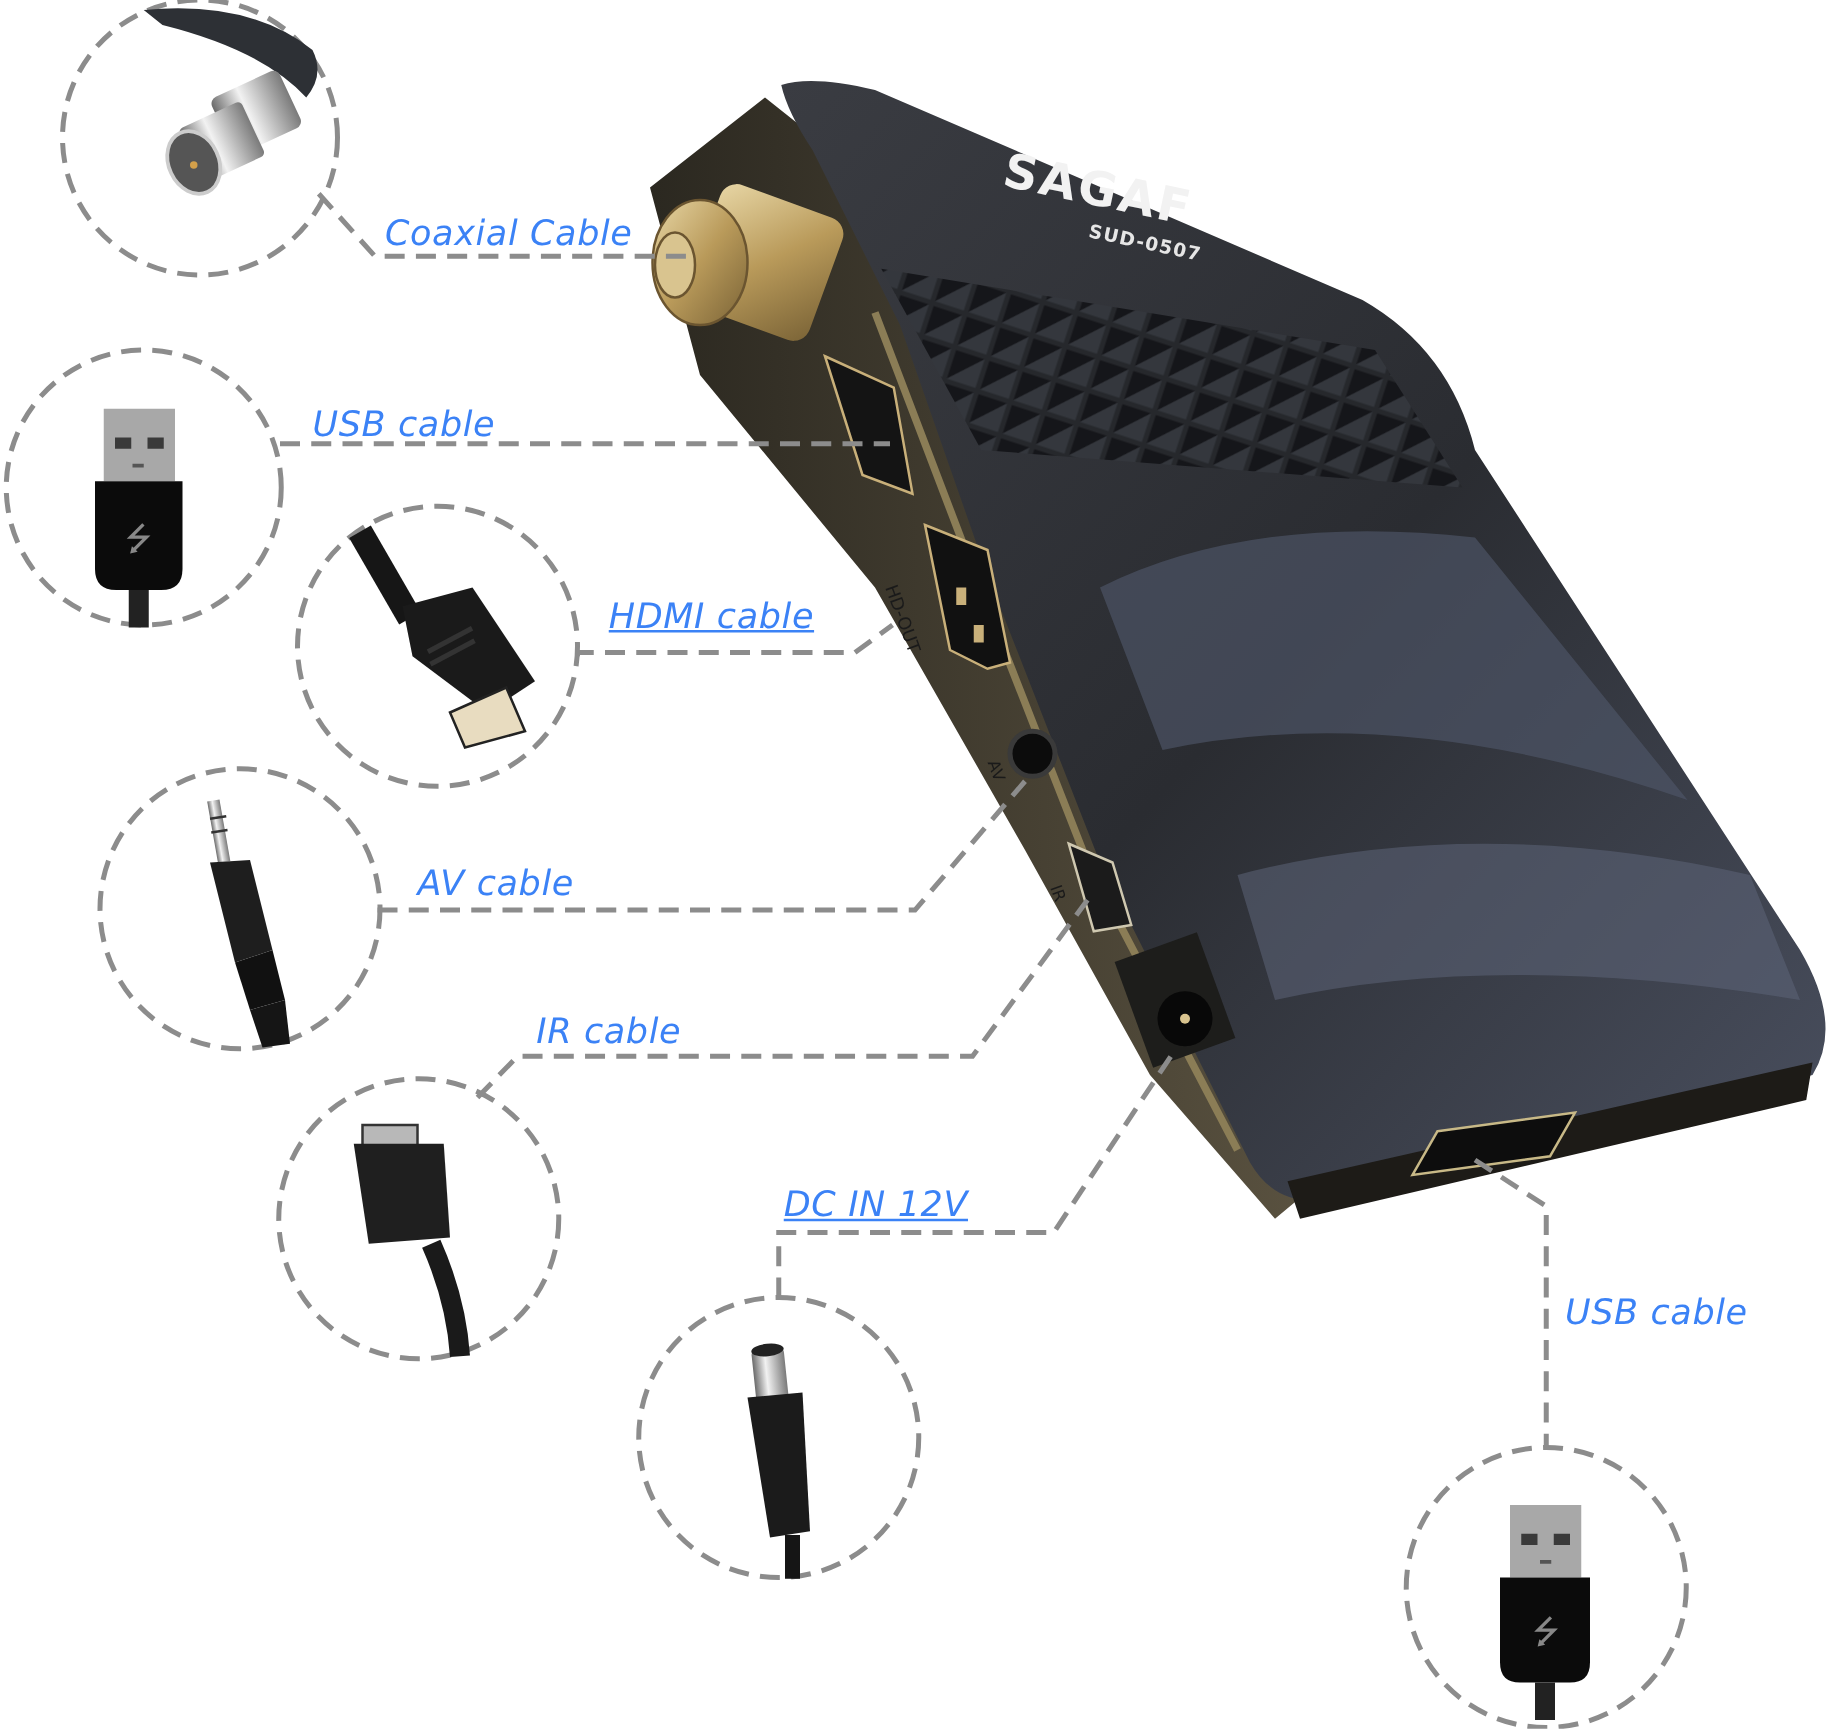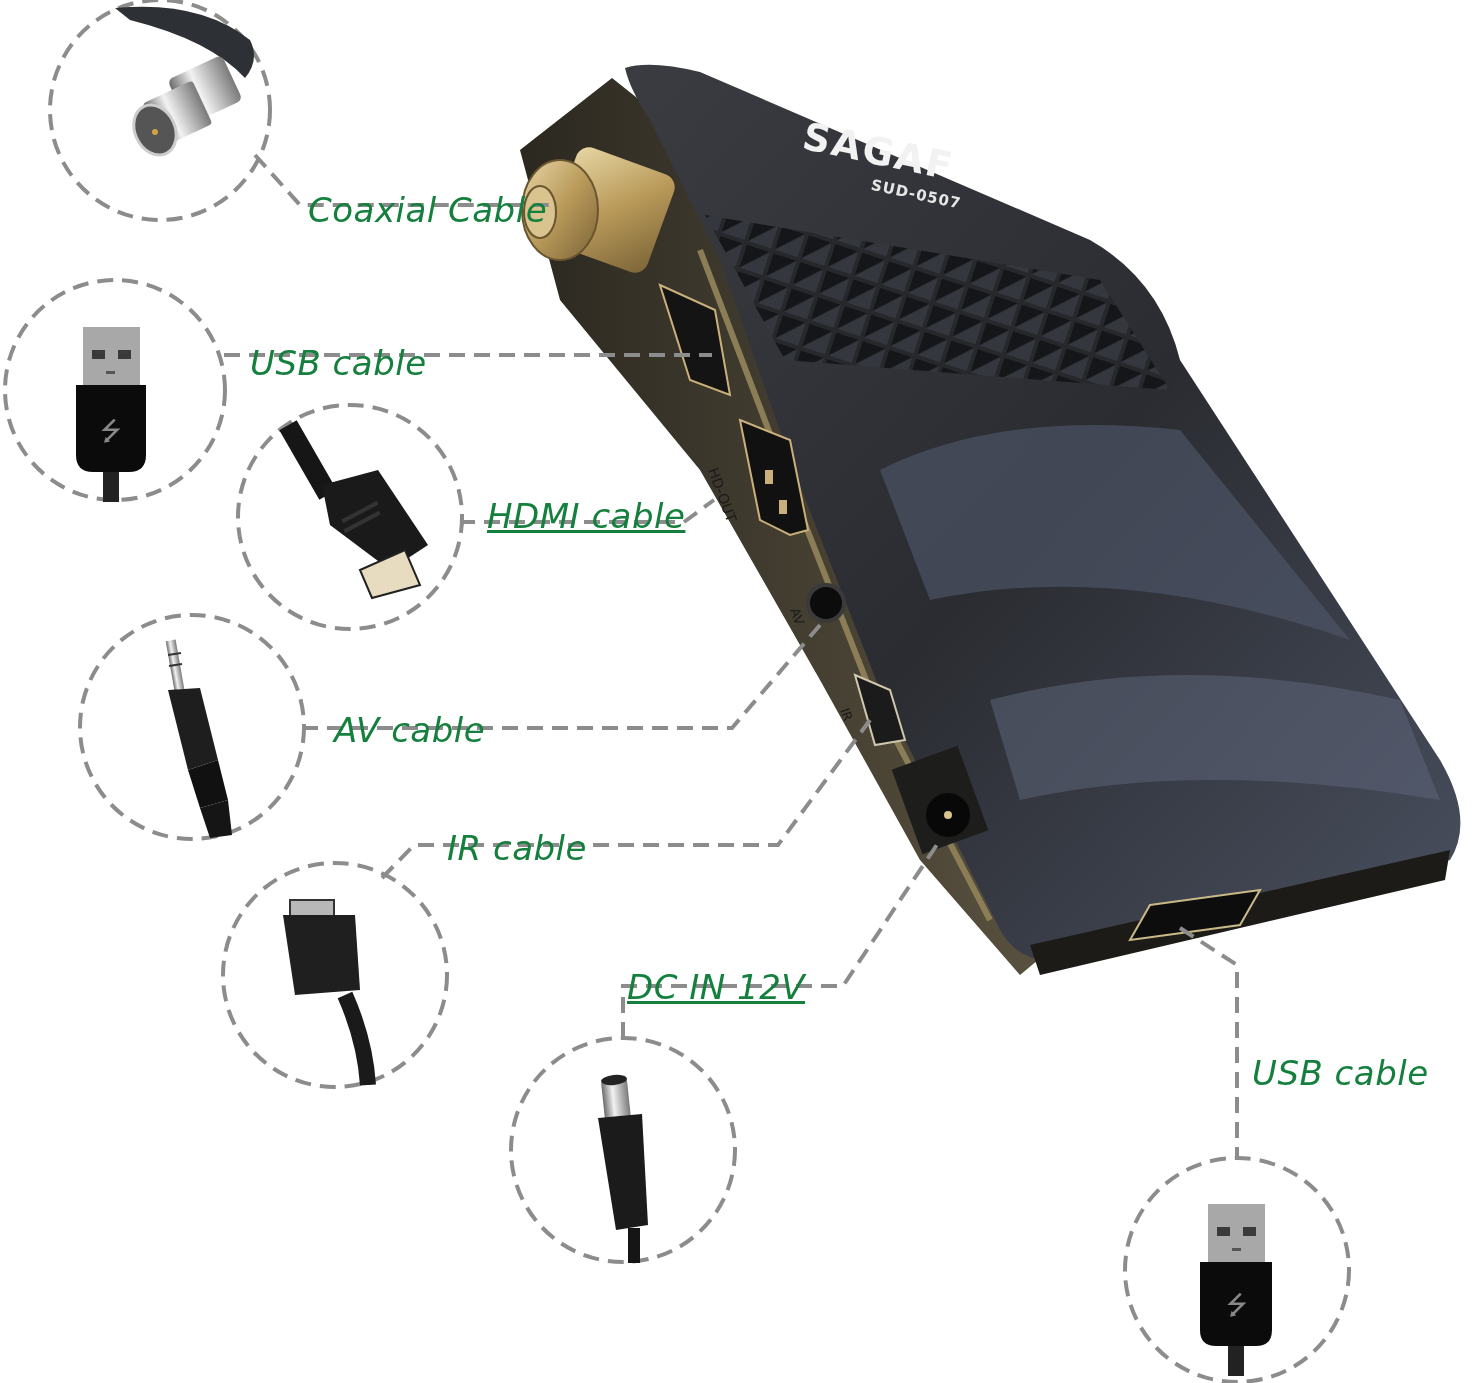--- a/index.html
+++ b/index.html
@@ -1,20 +1,20 @@
 <!DOCTYPE html>
 <html><head>
   <meta charset="utf-8">
   <style>
     html, body { margin: 0; padding: 0; background: #ffffff; }
     body { width: 1478px; height: 1383px; position: relative; overflow: hidden;
            font-family: "DejaVu Sans", "Liberation Sans", sans-serif; }
     #stage { position: absolute; left: 0; top: 0; width: 1478px; height: 1383px; }
-    .label { position: absolute; font-style: italic; font-size: 34px; color: #15803d;
-             letter-spacing: 0.5px; white-space: nowrap; font-weight: 300; margin-top: 20px; }
+    .label { position: absolute; font-style: italic; font-size: 28px; color: #3b82f6;
+             letter-spacing: 0.5px; white-space: nowrap; font-weight: 300; }
     svg text { font-family: "DejaVu Sans", sans-serif; }
   </style>
 </head>
 <body>
 
 <div id="stage">
 
   <svg width="1478" height="1383" viewBox="0 0 1478 1383" xmlns="http://www.w3.org/2000/svg" style="position:absolute;left:0;top:0;">
     <defs>
       <linearGradient id="bodyGrad" x1="0" y1="0" x2="1" y2="1">
@@ -163,16 +163,16 @@
       <path d="M1200 1262 L1272 1262 L1272 1330 Q1272 1346 1256 1346 L1216 1346 Q1200 1346 1200 1330 Z" fill="#0b0b0b"></path>
       <text x="1226" y="1314" font-size="26" fill="#888">⭍</text>
       <rect x="1228" y="1346" width="16" height="30" fill="#222"></rect>
     </g>
   </svg>
 
   <div class="label" style="left:308px;top:170px;">Coaxial Cable</div>
   <div class="label" style="left:250px;top:323px;">USB cable</div>
   <div class="label" style="left:487px;top:476px;text-decoration:underline;">HDMI cable</div>
   <div class="label" style="left:334px;top:690px;">AV cable</div>
-  <div class="label" style="left:447px;top:808px;">IR cable</div>
+  <div class="label" style="left:429px;top:808px;">IR cable</div>
   <div class="label" style="left:627px;top:947px;text-decoration:underline;">DC IN 12V</div>
   <div class="label" style="left:1252px;top:1033px;">USB cable</div>
 </div>
 
 </body></html>

